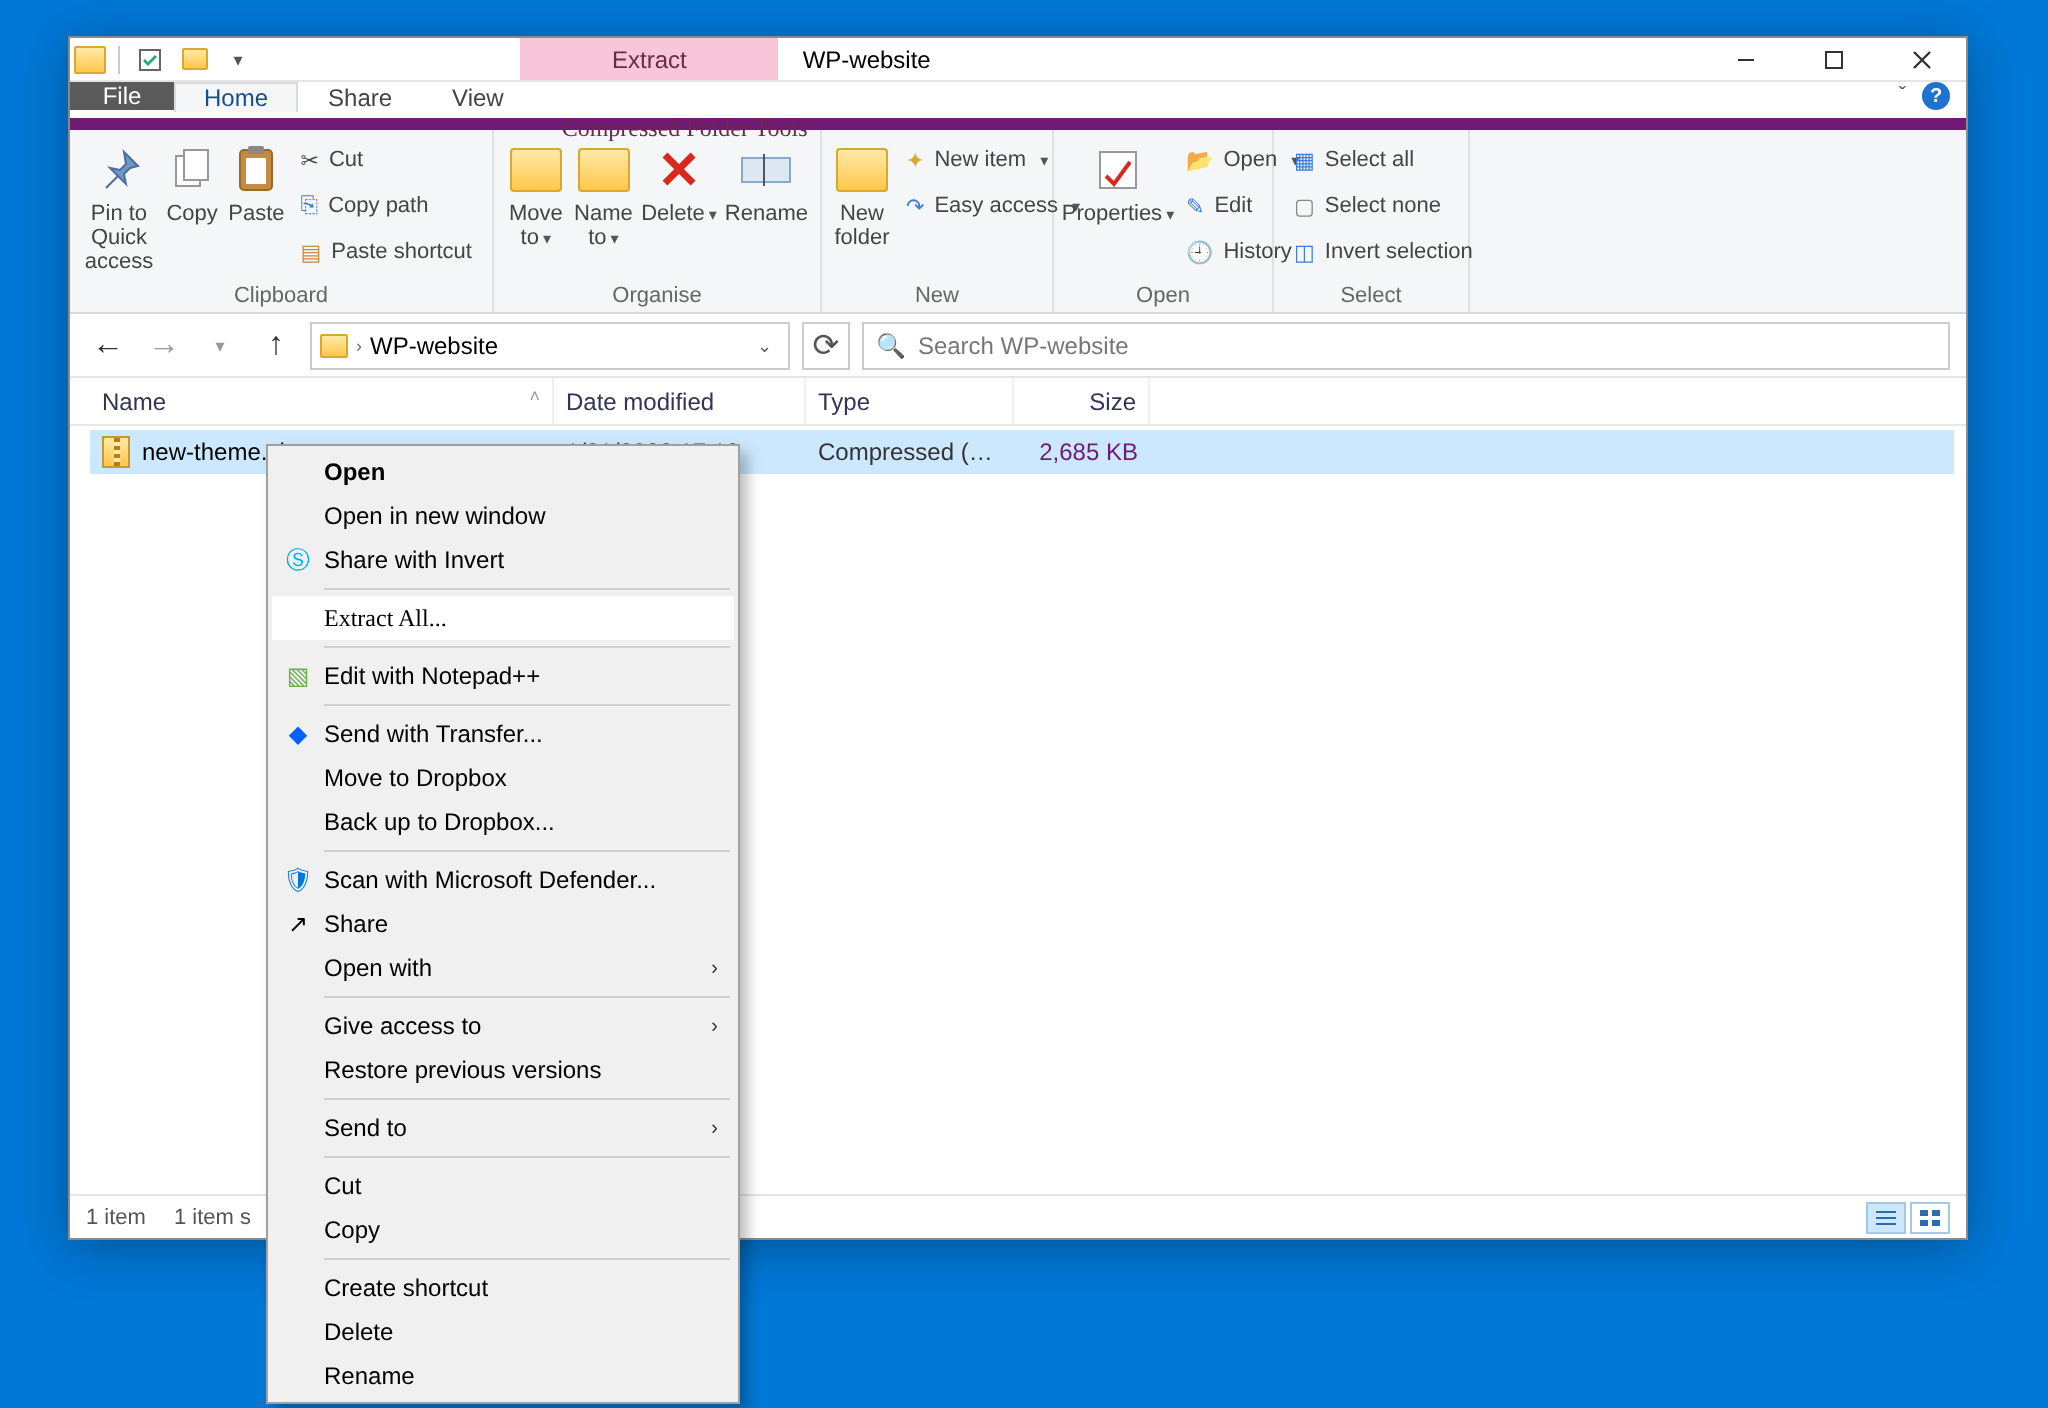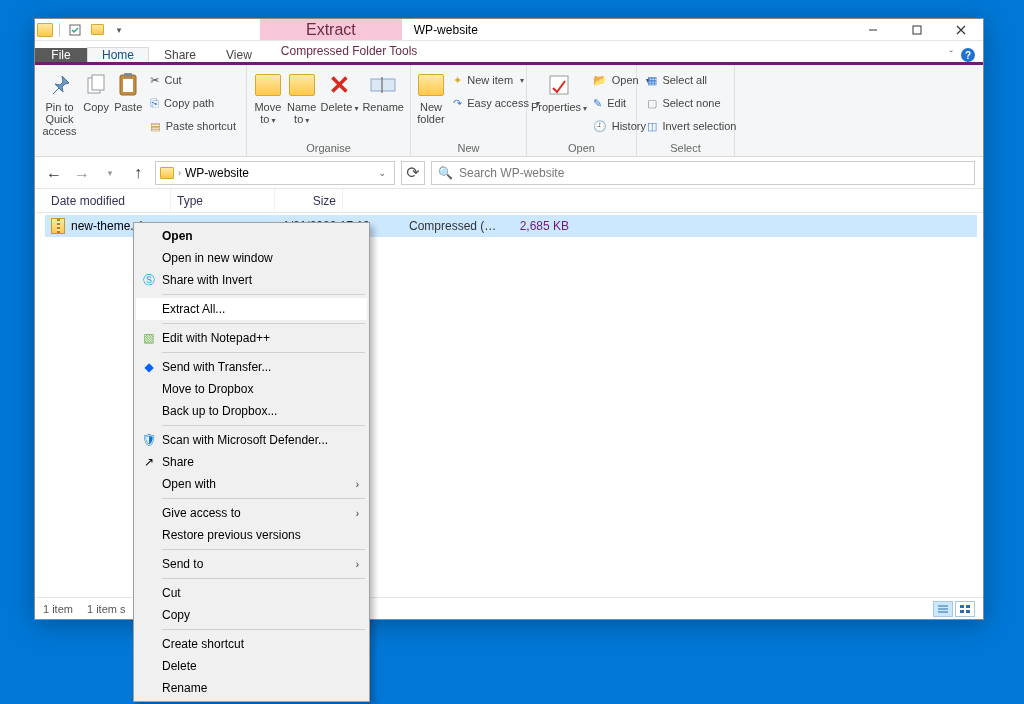--- a/index.html
+++ b/index.html
@@ -8,30 +8,30 @@
     position: absolute; left: 34px; top: 18px; width: 950px; height: 602px;
     background: #fff; border: 1px solid #8a8a8a; box-shadow: 0 4px 24px rgba(0,0,0,0.3);
     display: flex; flex-direction: column;
   }
   
   .titlebar { height: 22px; display: flex; align-items: stretch; font-size: 12px; background: #fff; border-bottom: 1px solid #e5e5e5; }
   .titlebar-left { display: flex; align-items: center; gap: 4px; padding: 0 2px; }
   .folder-icon { width: 16px; height: 14px; background: linear-gradient(#ffe9a6,#ffc84a); border: 1px solid #d9a92e; border-radius: 1px; }
   .tb-sep { width: 1px; height: 14px; background: #ccc; margin: 0 2px; }
   .qat-btn { width: 18px; height: 18px; display:flex; align-items:center; justify-content:center; color:#555; border-radius:2px; }
-  .extract-tab { background: #f8c6d9; color:#6b2b46; padding: 2px 46px; margin-left: 130px; font-size: 16px; display:flex; align-items:center;}
+  .extract-tab { background: #f8c6d9; color:#6b2b46; padding: 2px 46px; margin-left: 130px; font-size: 12px; display:flex; align-items:center;}
   .window-title { padding: 0 12px; display:flex; align-items:center; color:#000; font-size:12px; }
   .win-controls { margin-left:auto; display:flex; }
   .win-controls div { width: 44px; display:flex; align-items:center; justify-content:center; color:#333; font-size:11px; }
   
-  .tabs-row { height: 24px; display:flex; align-items:flex-end; font-size:12px; border-bottom:3px solid #701a75; position:relative; }
+  .tabs-row { height: 24px; display:flex; align-items:flex-start; font-size:12px; border-bottom:6px solid #701a75; position:relative; }
   .file-tab { background:#5a5a5a; color:#fff; width: 52px; display:flex; align-items:center; justify-content:center; }
   .ribbon-tab { padding: 0 14px; display:flex; align-items:center; color:#444; border: 1px solid transparent; border-bottom:none; }
   .ribbon-tab.active { border-color:#dadada; background:#f5f6f7; color:#1a4e8a; }
-  .cft-tab { margin-left: 0px; padding: 4px 14px; display:flex; align-items:center; color:#6b2b46; }
+  .cft-tab { margin-left: 0px; padding: 16px 14px; display:flex; align-items:center; color:#6b2b46;font-family:Liberation Serif, serif; }
   .expand-ctrl { margin-left:auto; display:flex; align-items:center; gap:8px; padding-right:8px; color:#555; font-size:11px; }
   .help-circle { width:14px; height:14px; border-radius:50%; background:#1e73d2; color:#fff; display:flex; align-items:center; justify-content:center; font-size:10px; font-weight:bold;}
   
   .ribbon { height: 92px; background:#f5f6f7; display:flex; border-bottom:1px solid #dadada; font-size:11px; color:#444; }
   .group { border-right:1px solid #e1e1e1; display:flex; flex-direction:column; padding:4px 6px 0 6px; }
   .group-body { flex:1; display:flex; align-items:flex-start; gap:4px; }
   .group-label { text-align:center; font-size:11px; color:#666; padding:1px 0 2px 0; }
   .big-btn { width:50px; display:flex; flex-direction:column; align-items:center; gap:2px; padding-top:2px; text-align:center; line-height:1.1; border-radius:2px; }
   .big-icon { width:28px; height:28px; display:flex; align-items:center; justify-content:center; }
   .small-row { display:flex; flex-direction:column; gap:1px; }
@@ -71,21 +71,21 @@
   .view-toggles { margin-left:auto; display:flex; gap:2px; }
   .view-toggle { width:20px; height:16px; border:1px solid #a6c8e6; display:flex; align-items:center; justify-content:center; }
   .view-toggle.active { background:#cce8ff; }
   
   .context-menu {
     position:absolute; left: 133px; top: 222px; width: 237px; background:#f0f0f0;
     border:1px solid #a0a0a0; box-shadow: 4px 4px 6px rgba(0,0,0,0.25); font-size:12px;
     padding: 2px; z-index: 50;
   }
   .cm-item { height:22px; display:flex; align-items:center; padding:0 8px 0 26px; position:relative; color:#000; }
-  .cm-item.highlight { background:#fff; }
+  .cm-item.highlight { background:#fff;font-family:Liberation Serif, serif; }
   .cm-item.bold { font-weight:600; }
   .cm-sep { height:1px; background:#d0d0d0; margin: 3px 2px 3px 26px; }
   .cm-icon { position:absolute; left:5px; width:16px; height:16px; display:flex; align-items:center; justify-content:center; font-size:12px;}
   .cm-arrow { margin-left:auto; color:#333; font-size:10px; }
   svg { display:block; }
 </style>
 </head>
 <body>
 
 <div class="window">
@@ -177,20 +177,21 @@
           <div class="small-btn">
               <span style="color:#3b7dd8;">⎘</span>
               <span>Copy path</span>
             </div>
           <div class="small-btn">
               <span style="color:#c68b3f;">▤</span>
               <span>Paste shortcut</span>
             </div>
         </div>
       </div>
+      <div class="group-label">Clipboard</div>
     </div>
 
     <div class="group" style="width:164px;">
       <div class="group-body">
         <div class="big-btn" style="width:40px;">
           <div class="big-icon">
               <div class="yellow-folder"></div>
             </div>
           <span><span>Move to</span><span class="drop-caret">▾</span></span>
         </div>
@@ -304,20 +305,24 @@
       <span class="drop">⌄</span>
     </div>
     <div class="refresh-btn">⟳</div>
     <div class="search-bar">
       <span>🔍</span>
       <span>Search WP-website</span>
     </div>
   </div>
 
   <div class="col-headers">
+    <div class="col col-name">
+        <span>Name</span>
+        <span class="sort-caret">˄</span>
+      </div>
     <div class="col col-date">Date modified</div>
     <div class="col col-type">Type</div>
     <div class="col col-size">Size</div>
   </div>
 
   <div class="content-area">
     <div class="file-row">
       <div class="cell cell-name">
         <div class="zip-icon"></div>
         <span>new-theme.zip</span>

